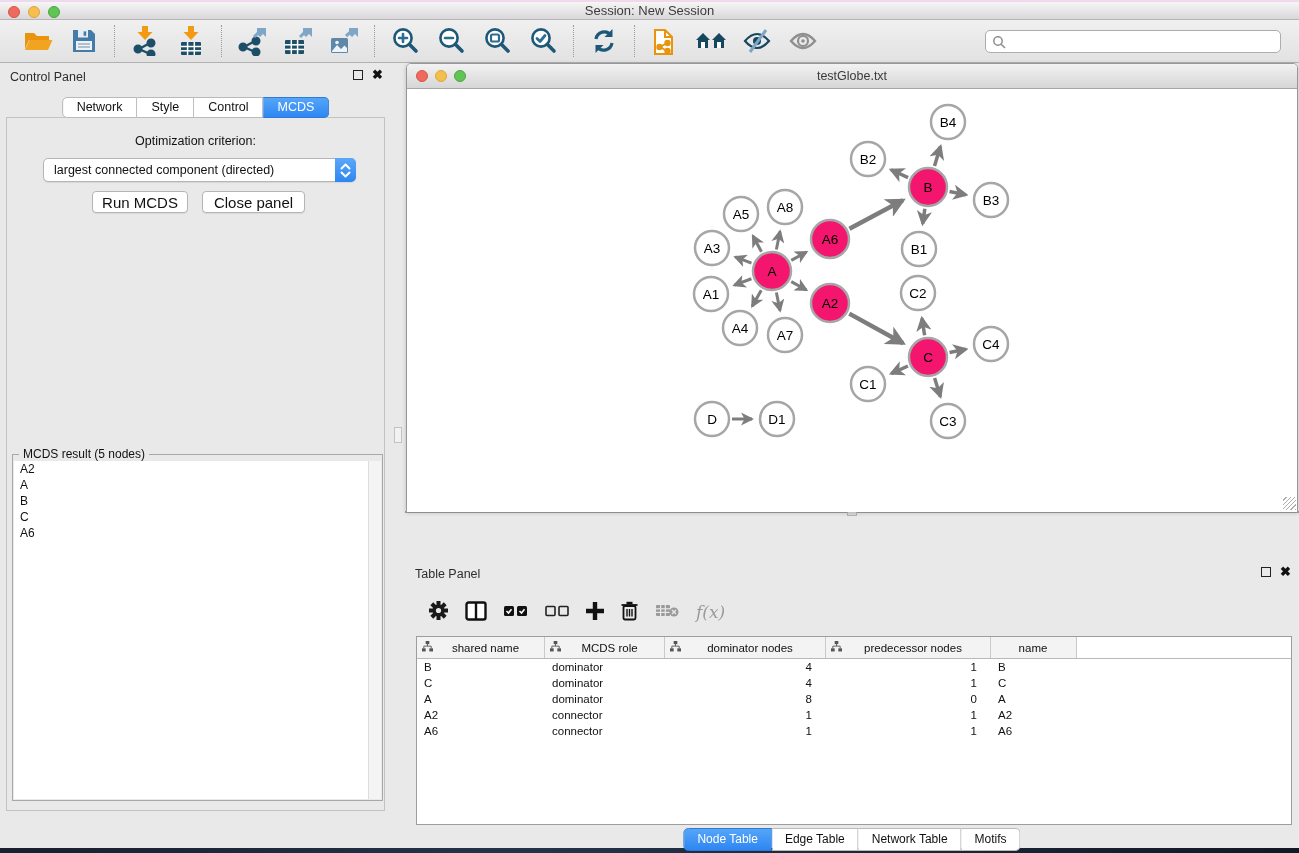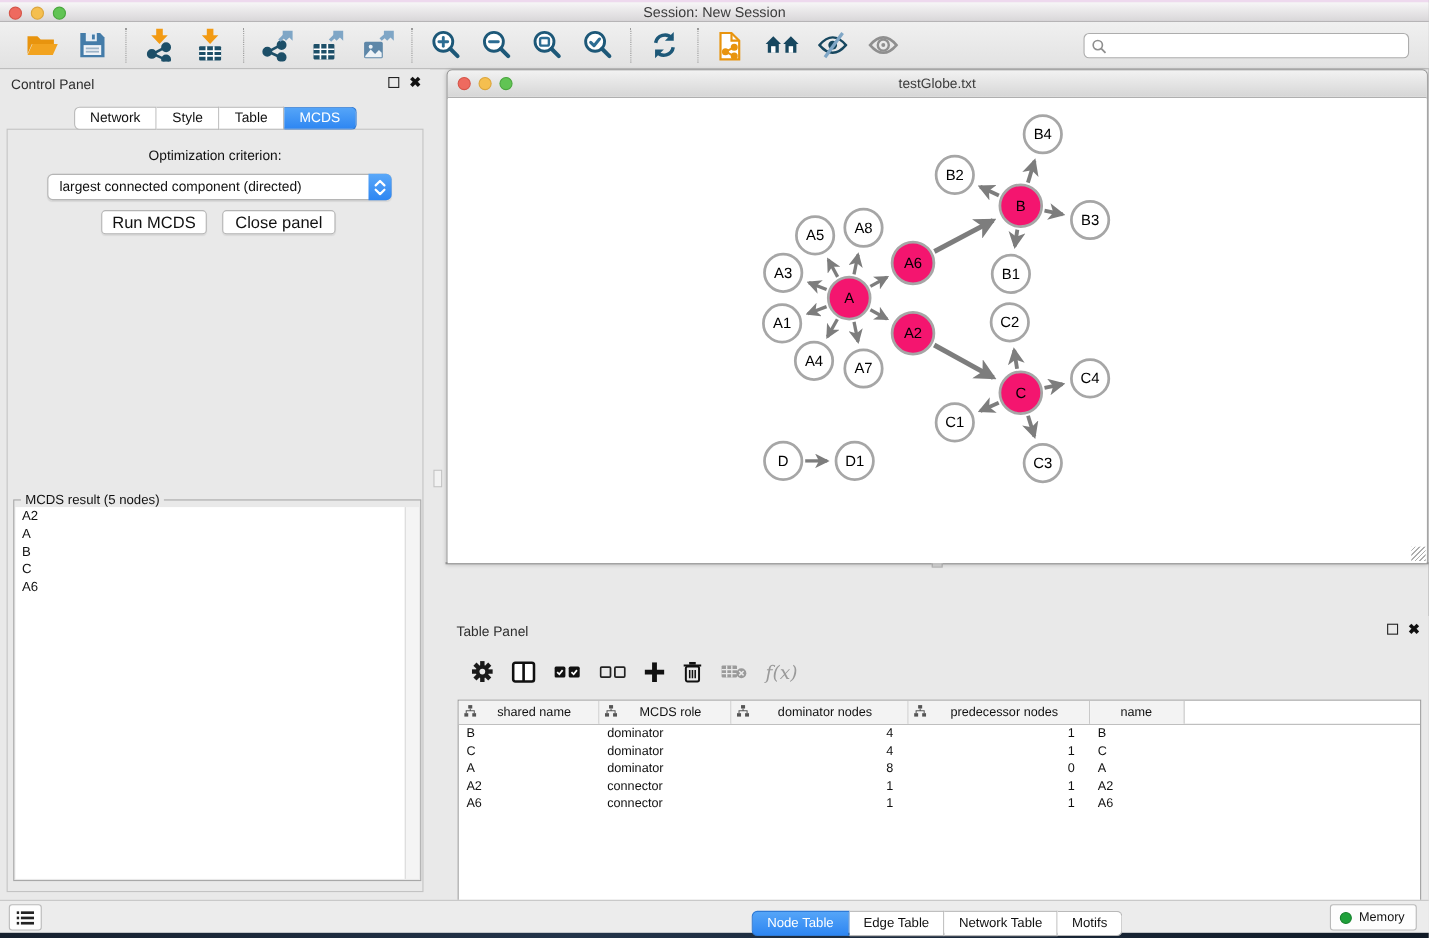--- a/index.html
+++ b/index.html
@@ -331,21 +331,21 @@
       <span class="panel-title">Control Panel</span>
       <span class="panel-header-icons">
         <span class="float-ic"></span>
         <span class="close-ic">✖</span>
       </span>
     </div>
     <div class="panel-frame"></div>
     <div class="mac-tabs" id="control-tabs">
         <div class="mac-tab">Network</div>
         <div class="mac-tab">Style</div>
-        <div class="mac-tab">Table</div>
+        <div class="mac-tab">Control</div>
         <div class="mac-tab selected">MCDS</div>
       </div>
     <div class="opt-label">Optimization criterion:</div>
     <div class="dropdown">
       <span class="dd-text">largest connected component (directed)</span>
       <span class="dd-stepper">
         <svg width="11" height="7" viewBox="0 0 11 7">
             <path d="M1.5 5.5 5.5 1.5 9.5 5.5" fill="none" stroke="#fff" stroke-width="2" stroke-linecap="round" stroke-linejoin="round"></path>
           </svg>
         <svg width="11" height="7" viewBox="0 0 11 7">
@@ -662,33 +662,15 @@
         </div>
     </div>
     <div class="table-tabs" id="table-tabs">
         <div class="table-tab selected">Node Table</div>
         <div class="table-tab">Edge Table</div>
         <div class="table-tab">Network Table</div>
         <div class="table-tab">Motifs</div>
       </div>
   </div>
 
-  <div class="statusbar">
-    <span class="status-list-btn">
-      <svg width="16" height="13" viewBox="0 0 16 13">
-          <g fill="#222">
-            <rect x="0" y="0.5" width="2.4" height="2.4"></rect>
-            <rect x="4" y="0.5" width="12" height="2.4"></rect>
-            <rect x="0" y="5.3" width="2.4" height="2.4"></rect>
-            <rect x="4" y="5.3" width="12" height="2.4"></rect>
-            <rect x="0" y="10.1" width="2.4" height="2.4"></rect>
-            <rect x="4" y="10.1" width="12" height="2.4"></rect>
-          </g>
-        </svg>
-    </span>
-    <span class="memory-btn">
-      <span class="mem-dot"></span>
-      <span>Memory</span>
-    </span>
-  </div>
   <div class="desktop-strip"></div>
 
 </div>
 
 </body></html>

